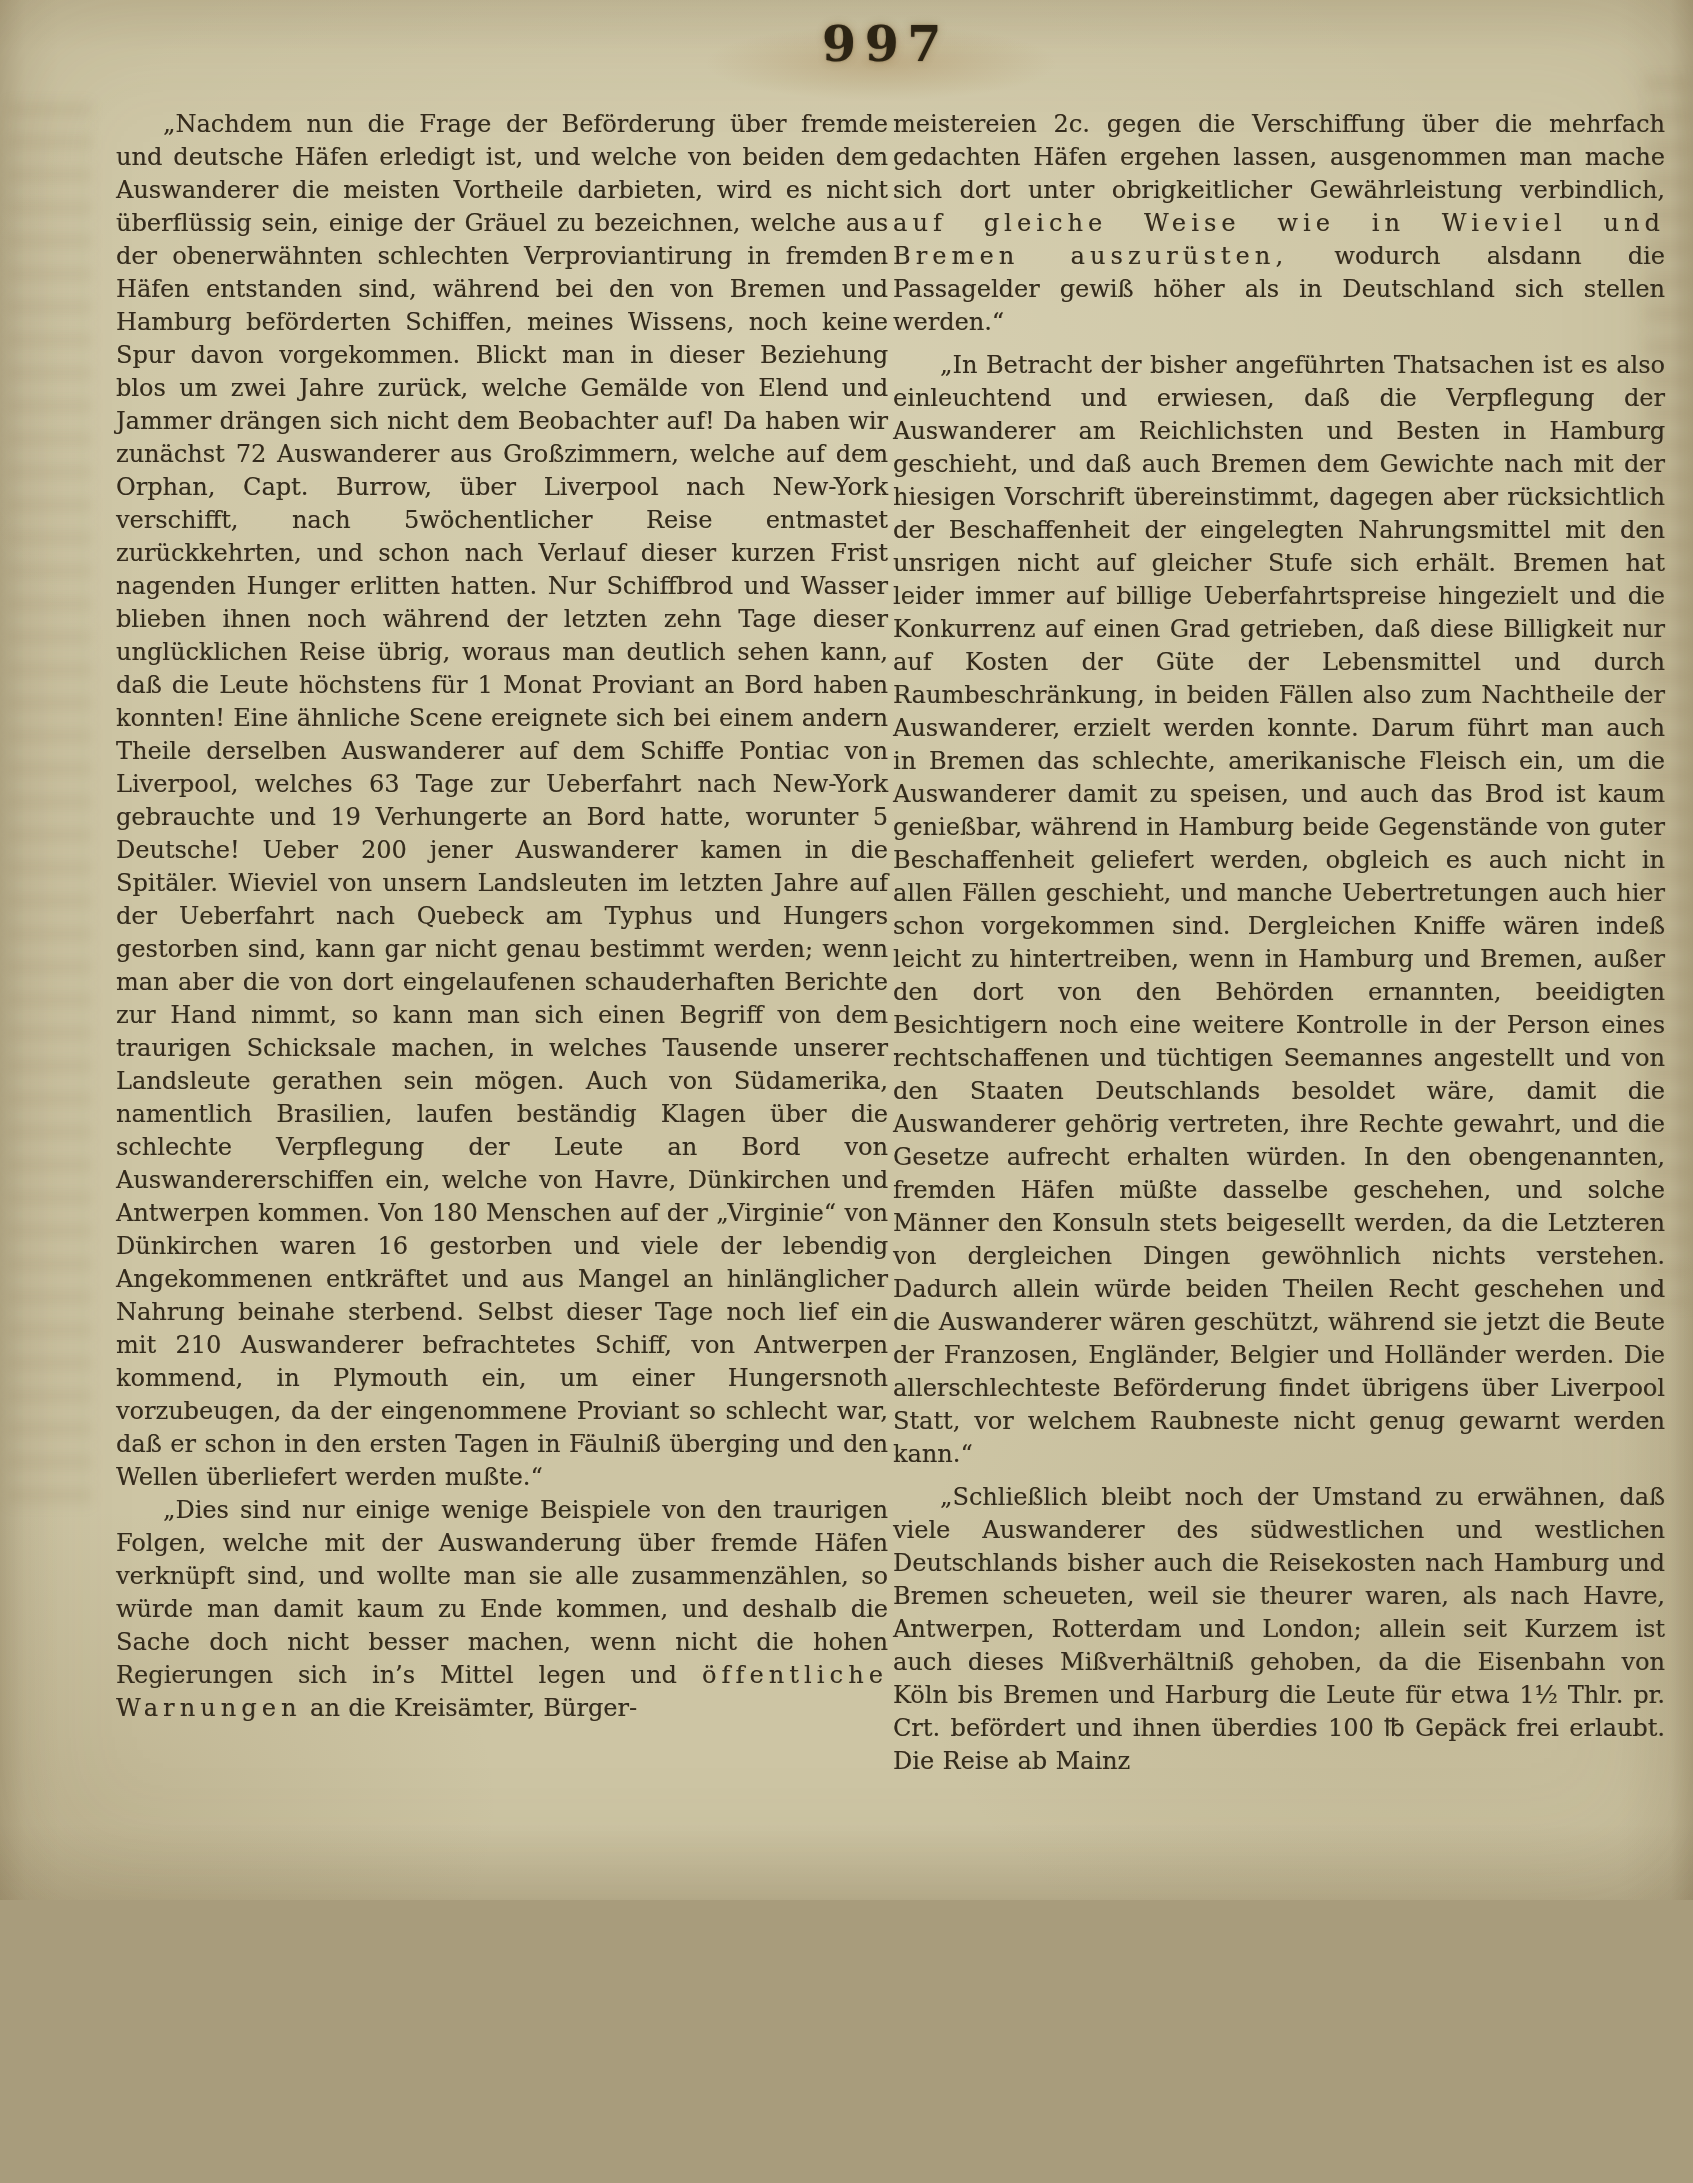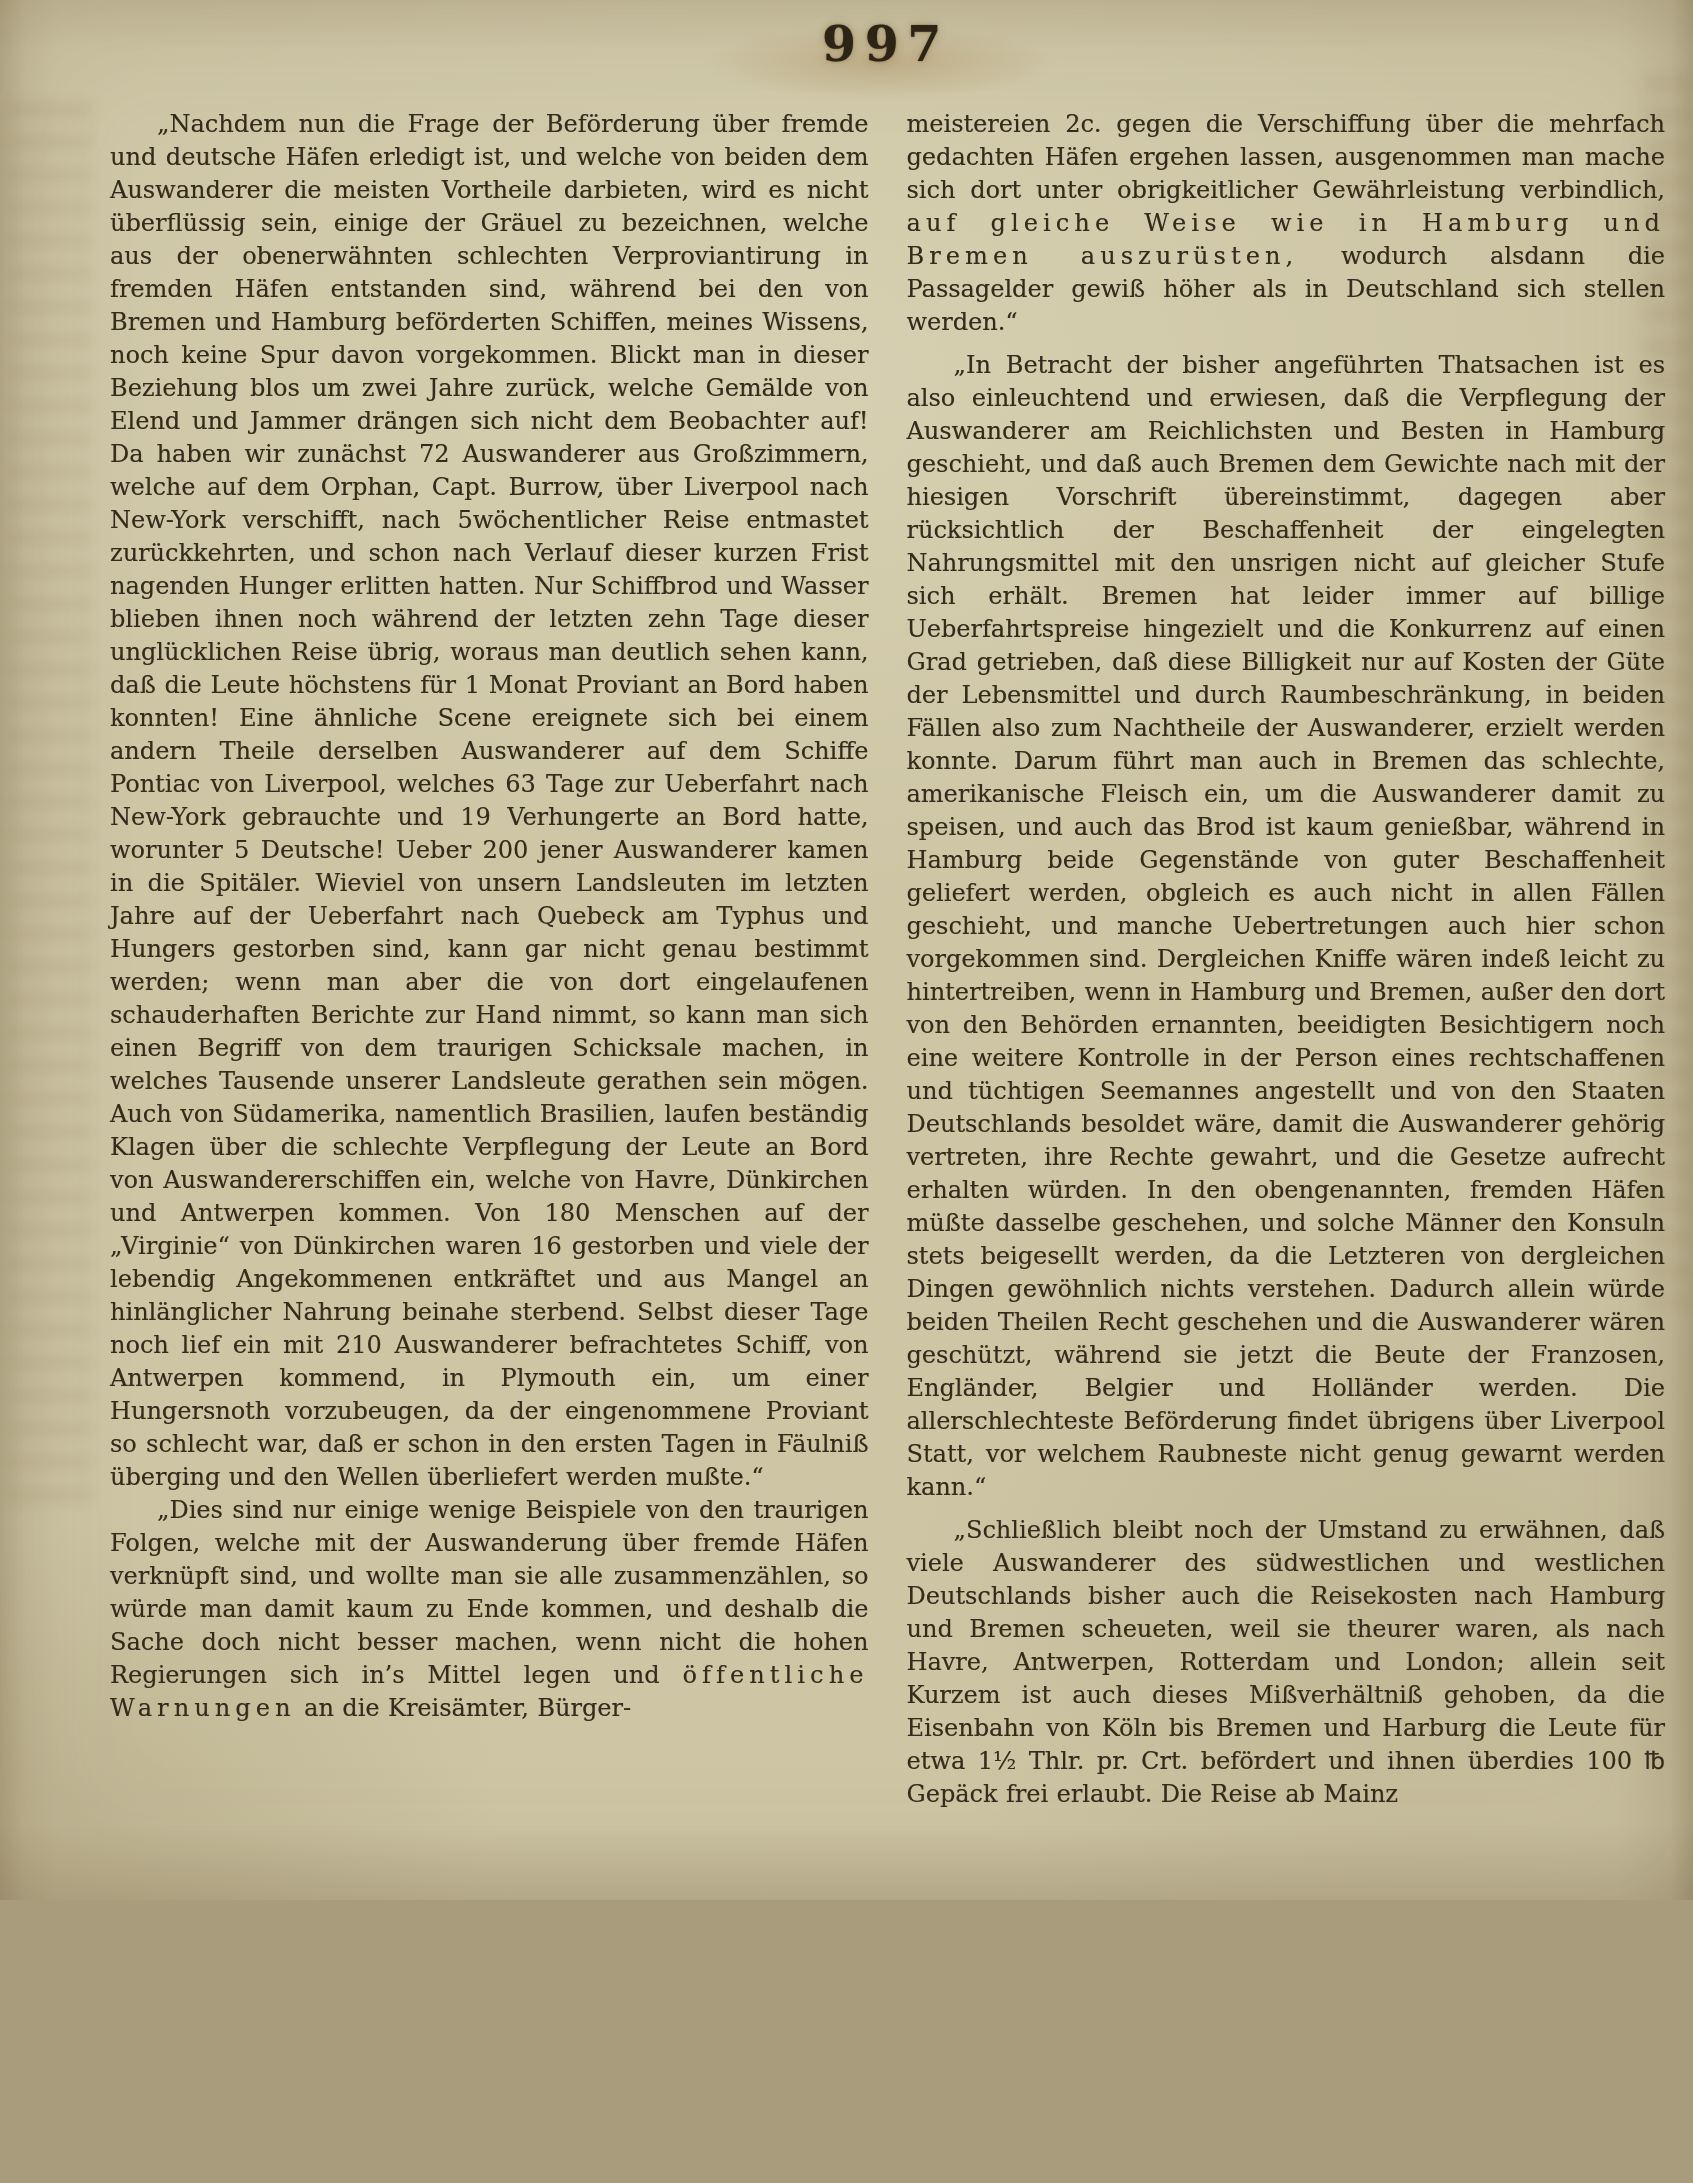--- a/index.html
+++ b/index.html
@@ -63,24 +63,24 @@
     display: inline-block;
     font-size: 49px;
     font-weight: bold;
     letter-spacing: 8.5px;
     color: #2c2414;
     text-shadow: 0 0 1.7px rgba(60,44,20,0.55), 0 0 8.5px rgba(120,86,36,0.35);
   }
   .text-columns {
     position: absolute;
     top: 108px;
-    left: 110px;
+    left: 116px;
     right: 29px;
     display: flex;
-    gap: 38px;
+    gap: 5px;
   }
   .column {
     width: 50%;
   }
   .column p {
     margin: 0;
     font-size: 24px;
     line-height: 33px;
     text-align: justify;
     color: #342b1d;
@@ -106,20 +106,20 @@
   <div class="page-header">
     <span class="page-number">997</span>
   </div>
 
   <div class="text-columns">
     <div class="column">
         <p class="indent"><span>„Nachdem nun die Frage der Beförderung über fremde und deutsche Häfen erledigt ist, und welche von beiden dem Auswanderer die meisten Vortheile darbieten, wird es nicht überflüssig sein, einige der Gräuel zu bezeichnen, welche aus der obenerwähnten schlechten Verproviantirung in fremden Häfen entstanden sind, während bei den von Bremen und Hamburg beförderten Schiffen, meines Wissens, noch keine Spur davon vorgekommen. Blickt man in dieser Beziehung blos um zwei Jahre zurück, welche Gemälde von Elend und Jammer drängen sich nicht dem Beobachter auf! Da haben wir zunächst 72 Auswanderer aus Großzimmern, welche auf dem Orphan, Capt. Burrow, über Liverpool nach New-York verschifft, nach 5wöchentlicher Reise entmastet zurückkehrten, und schon nach Verlauf dieser kurzen Frist nagenden Hunger erlitten hatten. Nur Schiffbrod und Wasser blieben ihnen noch während der letzten zehn Tage dieser unglücklichen Reise übrig, woraus man deutlich sehen kann, daß die Leute höchstens für 1 Monat Proviant an Bord haben konnten! Eine ähnliche Scene ereignete sich bei einem andern Theile derselben Auswanderer auf dem Schiffe Pontiac von Liverpool, welches 63 Tage zur Ueberfahrt nach New-York gebrauchte und 19 Verhungerte an Bord hatte, worunter 5 Deutsche! Ueber 200 jener Auswanderer kamen in die Spitäler. Wieviel von unsern Landsleuten im letzten Jahre auf der Ueberfahrt nach Quebeck am Typhus und Hungers gestorben sind, kann gar nicht genau bestimmt werden; wenn man aber die von dort eingelaufenen schauderhaften Berichte zur Hand nimmt, so kann man sich einen Begriff von dem traurigen Schicksale machen, in welches Tausende unserer Landsleute gerathen sein mögen. Auch von Südamerika, namentlich Brasilien, laufen beständig Klagen über die schlechte Verpflegung der Leute an Bord von Auswandererschiffen ein, welche von Havre, Dünkirchen und Antwerpen kommen. Von 180 Menschen auf der „Virginie“ von Dünkirchen waren 16 gestorben und viele der lebendig Angekommenen entkräftet und aus Mangel an hinlänglicher Nahrung beinahe sterbend. Selbst dieser Tage noch lief ein mit 210 Auswanderer befrachtetes Schiff, von Antwerpen kommend, in Plymouth ein, um einer Hungersnoth vorzubeugen, da der eingenommene Proviant so schlecht war, daß er schon in den ersten Tagen in Fäulniß überging und den Wellen überliefert werden mußte.“</span></p>
         <p class="indent"><span>„Dies sind nur einige wenige Beispiele von den traurigen Folgen, welche mit der Auswanderung über fremde Häfen verknüpft sind, und wollte man sie alle zusammenzählen, so würde man damit kaum zu Ende kommen, und deshalb die Sache doch nicht besser machen, wenn nicht die hohen Regierungen sich in’s Mittel legen und </span><span class="spaced">öffentliche Warnungen</span><span> an die Kreisämter, Bürger-</span></p>
       </div>
     <div class="column">
-        <p><span>meistereien 2c. gegen die Verschiffung über die mehrfach gedachten Häfen ergehen lassen, ausgenommen man mache sich dort unter obrigkeitlicher Gewährleistung verbindlich, </span><span class="spaced">auf gleiche Weise wie in Hamburg und Bremen auszurüsten,</span><span> wodurch alsdann die Passagelder gewiß höher als in Deutschland sich stellen werden.“</span></p>
+        <p><span>meistereien 2c. gegen die Verschiffung über die mehrfach gedachten Häfen ergehen lassen, ausgenommen man mache sich dort unter obrigkeitlicher Gewährleistung verbindlich, </span><span class="spaced">auf gleiche Weise wie in Wieviel und Bremen auszurüsten,</span><span> wodurch alsdann die Passagelder gewiß höher als in Deutschland sich stellen werden.“</span></p>
         <p class="indent gap"><span>„In Betracht der bisher angeführten Thatsachen ist es also einleuchtend und erwiesen, daß die Verpflegung der Auswanderer am Reichlichsten und Besten in Hamburg geschieht, und daß auch Bremen dem Gewichte nach mit der hiesigen Vorschrift übereinstimmt, dagegen aber rücksichtlich der Beschaffenheit der eingelegten Nahrungsmittel mit den unsrigen nicht auf gleicher Stufe sich erhält. Bremen hat leider immer auf billige Ueberfahrtspreise hingezielt und die Konkurrenz auf einen Grad getrieben, daß diese Billigkeit nur auf Kosten der Güte der Lebensmittel und durch Raumbeschränkung, in beiden Fällen also zum Nachtheile der Auswanderer, erzielt werden konnte. Darum führt man auch in Bremen das schlechte, amerikanische Fleisch ein, um die Auswanderer damit zu speisen, und auch das Brod ist kaum genießbar, während in Hamburg beide Gegenstände von guter Beschaffenheit geliefert werden, obgleich es auch nicht in allen Fällen geschieht, und manche Uebertretungen auch hier schon vorgekommen sind. Dergleichen Kniffe wären indeß leicht zu hintertreiben, wenn in Hamburg und Bremen, außer den dort von den Behörden ernannten, beeidigten Besichtigern noch eine weitere Kontrolle in der Person eines rechtschaffenen und tüchtigen Seemannes angestellt und von den Staaten Deutschlands besoldet wäre, damit die Auswanderer gehörig vertreten, ihre Rechte gewahrt, und die Gesetze aufrecht erhalten würden. In den obengenannten, fremden Häfen müßte dasselbe geschehen, und solche Männer den Konsuln stets beigesellt werden, da die Letzteren von dergleichen Dingen gewöhnlich nichts verstehen. Dadurch allein würde beiden Theilen Recht geschehen und die Auswanderer wären geschützt, während sie jetzt die Beute der Franzosen, Engländer, Belgier und Holländer werden. Die allerschlechteste Beförderung findet übrigens über Liverpool Statt, vor welchem Raubneste nicht genug gewarnt werden kann.“</span></p>
         <p class="indent gap"><span>„Schließlich bleibt noch der Umstand zu erwähnen, daß viele Auswanderer des südwestlichen und westlichen Deutschlands bisher auch die Reisekosten nach Hamburg und Bremen scheueten, weil sie theurer waren, als nach Havre, Antwerpen, Rotterdam und London; allein seit Kurzem ist auch dieses Mißverhältniß gehoben, da die Eisenbahn von Köln bis Bremen und Harburg die Leute für etwa 1½ Thlr. pr. Crt. befördert und ihnen überdies 100 ℔ Gepäck frei erlaubt. Die Reise ab Mainz</span></p>
       </div>
   </div>
 
 </div>
 
 
 </body></html>

